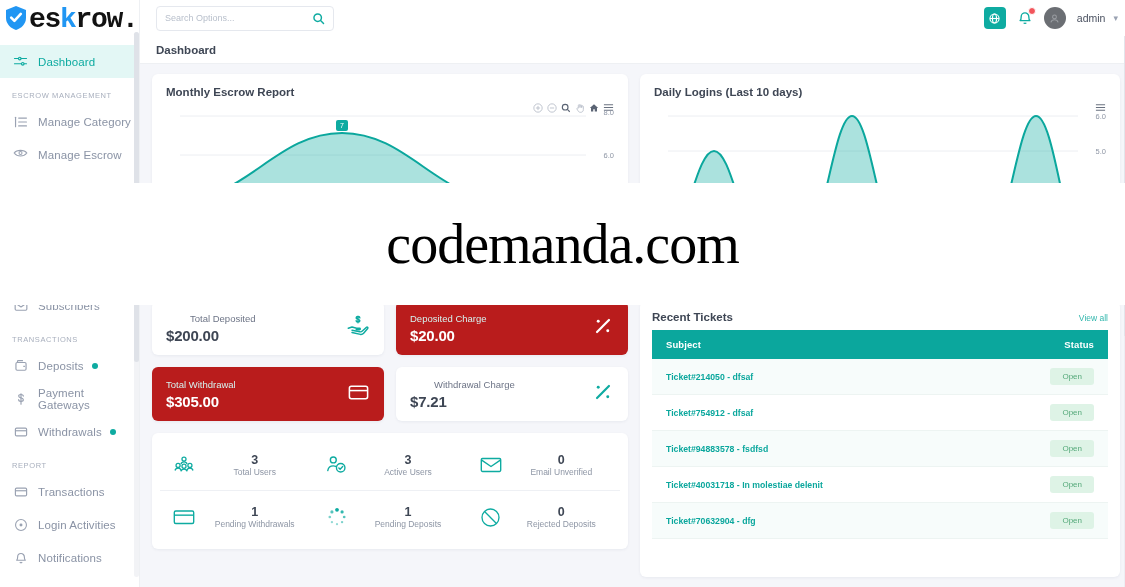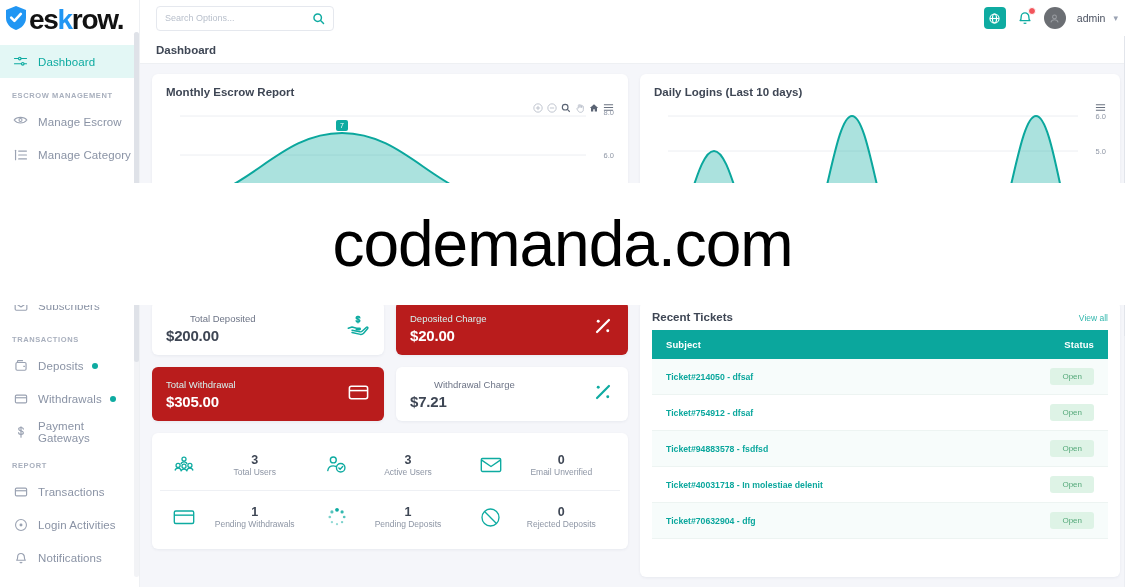--- a/index.html
+++ b/index.html
@@ -24,42 +24,42 @@
   .sidebar-scroll-thumb {
     position: absolute; right: 0px; top: 32px; width: 5px; height: 330px;
     background: #dfe2e8; border-radius: 3px;
   }
   .logo-wrap {
     height: 40px; display: flex; align-items: center; padding-left: 4px;
   }
   .logo-shield { flex: 0 0 auto; margin-right: 1px; }
   .logo-text {
     font-size: 28px; font-weight: 700; letter-spacing: -1.3px;
-    color: #121212; line-height: 1; font-family: Liberation Sans, sans-serif;
+    color: #121212; line-height: 1; font-family: Liberation Mono, monospace;
   }
   .logo-text .k { color: #2196f3; }
 
   .nav { padding-top: 5px; }
   .nav-item {
     display: flex; align-items: center; height: 33px;
     padding-left: 12px; font-size: 11.5px; color: #8a93a5;
     letter-spacing: 0.1px; cursor: pointer; position: relative;
   }
   .nav-item .nav-ico {
     width: 17px; height: 17px; margin-right: 9px; flex: 0 0 17px;
     display: flex; align-items: center; justify-content: center; color: #9aa2b2;
   }
   .nav-item.active { background: #e3f7f5; color: #0eaba1; }
   .nav-item.active .nav-ico { color: #0eaba1; }
   .nav-dot {
     width: 6px; height: 6px; border-radius: 50%; background: #0eaba1;
     margin-left: 8px;
   }
   .nav-group {
-    font-size: 7.5px; font-weight: 700; color: #a8afbd;
+    font-size: 7.5px; font-weight: 400; color: #a8afbd;
     letter-spacing: 0.6px; padding: 13px 0 5px 12px; text-transform: uppercase;
   }
 
   
   .main { flex: 1 1 auto; height: 587px; position: relative; background: #f5f6fa; }
   .topbar {
     height: 36px; background: #fff; display: flex; align-items: center;
     padding: 0 14px; position: relative;
   }
   .search-box {
@@ -191,21 +191,21 @@
     font-size: 8px; padding: 4px 12px; border-radius: 3px;
   }
 
   
   .watermark {
     position: absolute; left: 0; top: 183px; width: 1125px; height: 122px;
     background: #ffffff; display: flex; align-items: center; justify-content: center;
     z-index: 50; pointer-events: none;
   }
   .watermark span {
-    font-family: Liberation Sans, sans-serif; font-size: 64px; color: #000;
+    font-family: Liberation Serif, serif; font-size: 56px; color: #000;
     letter-spacing: -1px; line-height: 1;
   }
   .outer-scroll {
     position: absolute; right: 0; top: 36px; width: 8px; bottom: 0;
     background: #eceef3; z-index: 40;
   }
   .outer-scroll-thumb {
     position: absolute; right: 0; top: 0; width: 8px; height: 300px;
     background: #e2e5eb;
   }
@@ -236,36 +236,36 @@
               <circle cx="13" cy="13" r="1.7"></circle>
           </svg>
         </span>
         <span>Dashboard</span>
       </div>
 
       <div class="nav-group">ESCROW MANAGEMENT</div>
 
       <div class="nav-item">
         <span class="nav-ico">
+          <svg width="14" height="14" viewBox="0 0 18 18" fill="none" stroke="currentColor" stroke-width="1.5" stroke-linecap="round">
+            <path d="M2 3v12"></path>
+              <path d="M6 4h10M6 9h10M6 14h10"></path>
+          </svg>
+        </span>
+        <span>Manage Category</span>
+      </div>
+
+      <div class="nav-item">
+        <span class="nav-ico">
           <svg width="15" height="15" viewBox="0 0 20 20" fill="none" stroke="currentColor" stroke-width="1.4" stroke-linecap="round">
             <path d="M1.5 8c2-2.5 5-3.5 8.5-3.5S16.5 5.5 18.5 8c-2 2.5-5 4-8.5 4S3.5 10.5 1.5 8z"></path>
             <circle cx="10" cy="8" r="2"></circle>
           </svg>
         </span>
         <span>Manage Escrow</span>
-      </div>
-
-      <div class="nav-item">
-        <span class="nav-ico">
-          <svg width="14" height="14" viewBox="0 0 18 18" fill="none" stroke="currentColor" stroke-width="1.5" stroke-linecap="round">
-            <path d="M2 3v12"></path>
-              <path d="M6 4h10M6 9h10M6 14h10"></path>
-          </svg>
-        </span>
-        <span>Manage Category</span>
       </div>
 
       <div class="nav-item" style="margin-top:118px">
         <span class="nav-ico">
           <svg width="14" height="14" viewBox="0 0 18 18" fill="none" stroke="currentColor" stroke-width="1.5" stroke-linejoin="round">
             <rect x="1.5" y="4" width="15" height="10.5" rx="1.5"></rect>
               <path d="M1.5 5.2L9 10.2 16.5 5.2"></path>
           </svg>
         </span>
         <span>Subscribers</span>
@@ -280,37 +280,37 @@
               <path d="M4.5 4.5V3a1 1 0 0 1 1-1h6"></path>
               <path d="M12 9.5h2"></path>
           </svg>
         </span>
         <span>Deposits</span>
         <span class="nav-dot"></span>
       </div>
 
       <div class="nav-item">
         <span class="nav-ico">
+          <svg width="14" height="14" viewBox="0 0 18 18" fill="none" stroke="currentColor" stroke-width="1.5" stroke-linecap="round">
+            <path d="M9 2.2v13.6"></path>
+              <path d="M12 5.2c0-1.3-1.4-2-3-2s-3 .7-3 2 1.3 1.9 3 2.3c1.7.4 3 1 3 2.4s-1.4 2.1-3 2.1-3-.8-3-2.1"></path>
+          </svg>
+        </span>
+        <span>Payment Gateways</span>
+      </div>
+
+      <div class="nav-item">
+        <span class="nav-ico">
           <svg width="14" height="14" viewBox="0 0 18 18" fill="none" stroke="currentColor" stroke-width="1.5" stroke-linejoin="round">
             <rect x="1.8" y="4" width="14.4" height="10" rx="1.6"></rect>
               <path d="M1.8 7.4h14.4"></path>
           </svg>
         </span>
         <span>Withdrawals</span>
         <span class="nav-dot"></span>
-      </div>
-
-      <div class="nav-item">
-        <span class="nav-ico">
-          <svg width="14" height="14" viewBox="0 0 18 18" fill="none" stroke="currentColor" stroke-width="1.5" stroke-linecap="round">
-            <path d="M9 2.2v13.6"></path>
-              <path d="M12 5.2c0-1.3-1.4-2-3-2s-3 .7-3 2 1.3 1.9 3 2.3c1.7.4 3 1 3 2.4s-1.4 2.1-3 2.1-3-.8-3-2.1"></path>
-          </svg>
-        </span>
-        <span>Payment Gateways</span>
       </div>
 
       <div class="nav-group">REPORT</div>
 
       <div class="nav-item">
         <span class="nav-ico">
           <svg width="14" height="14" viewBox="0 0 18 18" fill="none" stroke="currentColor" stroke-width="1.5" stroke-linejoin="round">
             <rect x="1.8" y="4" width="14.4" height="10" rx="1.6"></rect>
               <path d="M1.8 7.4h14.4"></path>
           </svg>

